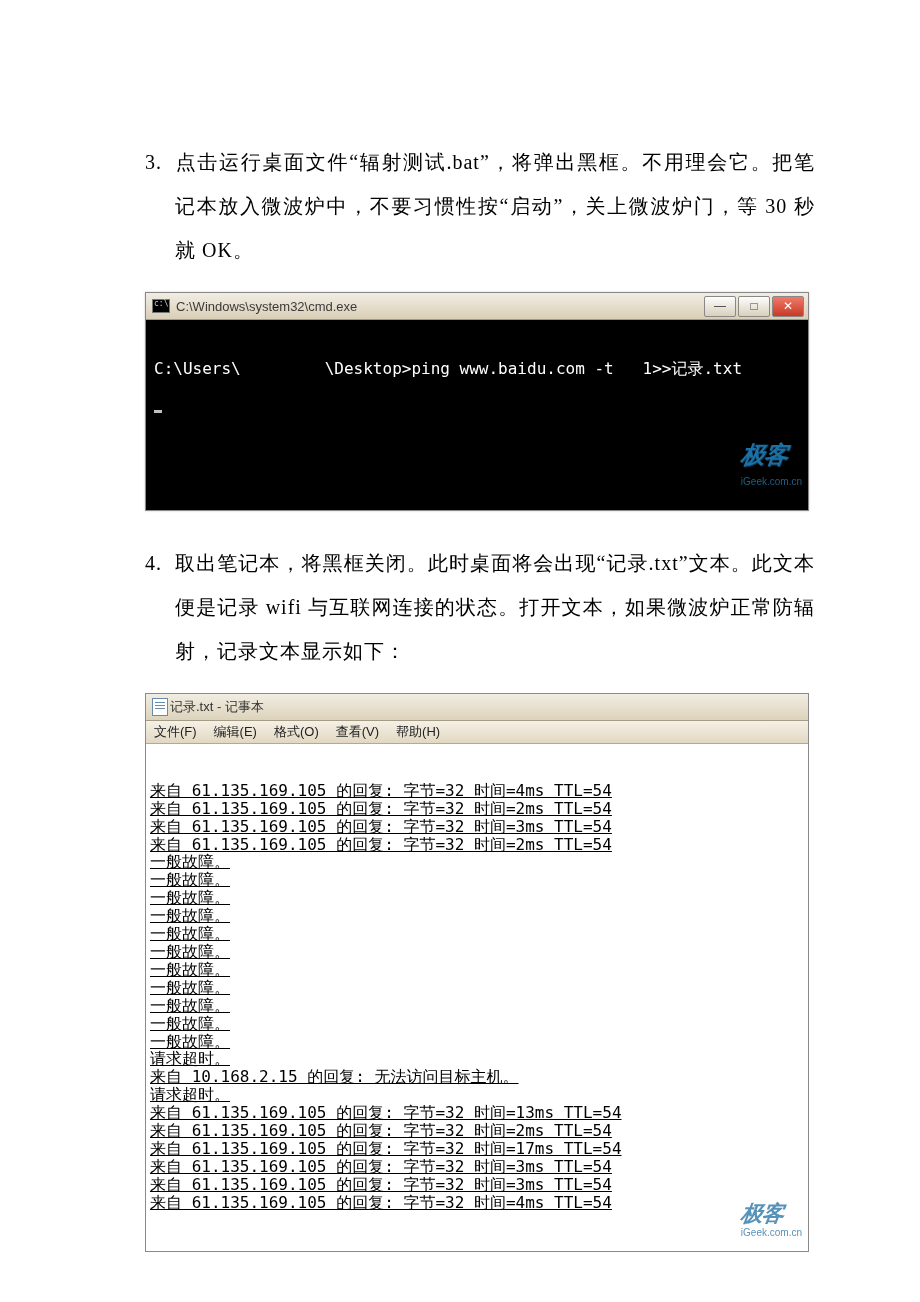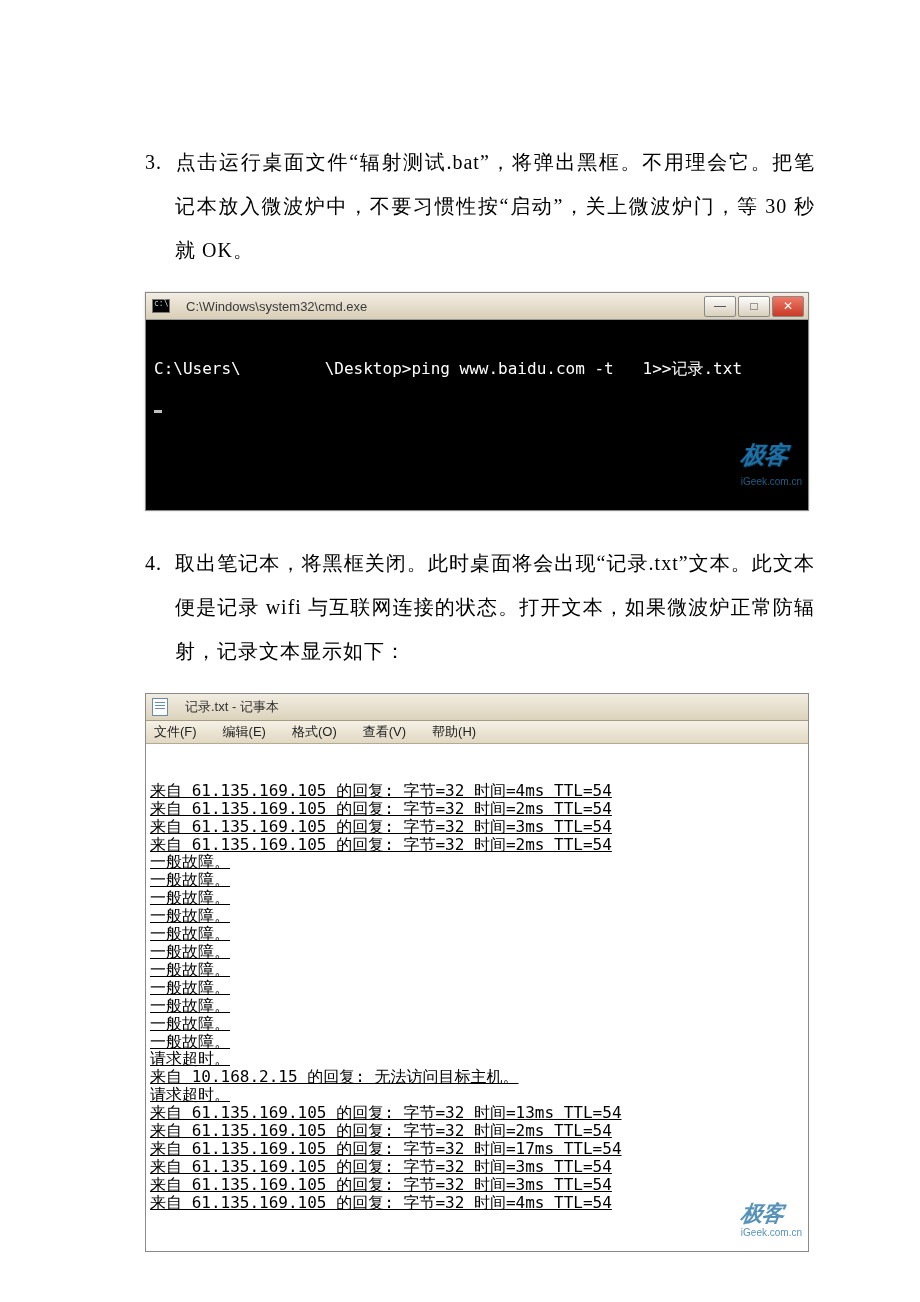--- a/index.html
+++ b/index.html
@@ -51,21 +51,21 @@
     align-items: center;
     justify-content: space-between;
     border-bottom: 1px solid #999;
     font-family: Tahoma, Arial, sans-serif;
     font-size: 13px;
     color: #3b3b3b;
   }
   .cmd-titlebar-left {
     display: flex;
     align-items: center;
-    gap: 16px;
+    gap: 6px;
     padding-left: 6px;
   }
   .cmd-icon {
     width: 16px;
     height: 12px;
     background: #000;
     border: 1px solid #777;
     position: relative;
   }
   .cmd-icon::after {
@@ -144,21 +144,21 @@
   .notepad {
     width: 662px;
     border: 1px solid #8a8a8a;
     font-family: "SimSun", "NSimSun", monospace;
   }
   .np-title {
     height: 26px;
     background: linear-gradient(#f2ede2, #dcd3bb);
     display: flex;
     align-items: center;
-    gap: 17px;
+    gap: 2px;
     padding-left: 6px;
     border-bottom: 1px solid #a59c88;
     font-family: Tahoma, Arial, sans-serif;
     font-size: 13px;
     color: #333;
   }
   .np-icon {
     width: 14px;
     height: 16px;
     background: #fff;
@@ -170,21 +170,21 @@
     position: absolute;
     left: 2px; right: 2px; top: 3px;
     border-top: 1px solid #6a8bb0;
     box-shadow: 0 3px 0 #6a8bb0, 0 6px 0 #6a8bb0;
   }
   .np-menu {
     height: 22px;
     background: linear-gradient(#f5f1e6, #e1d8c2);
     display: flex;
     align-items: center;
-    gap: 26px;
+    gap: 17px;
     padding-left: 8px;
     border-bottom: 1px solid #b3aa93;
     font-family: Tahoma, "Microsoft YaHei", sans-serif;
     font-size: 13px;
     color: #222;
   }
   .np-body {
     background: #fff;
     color: #000;
     padding: 2px 4px 4px 4px;

